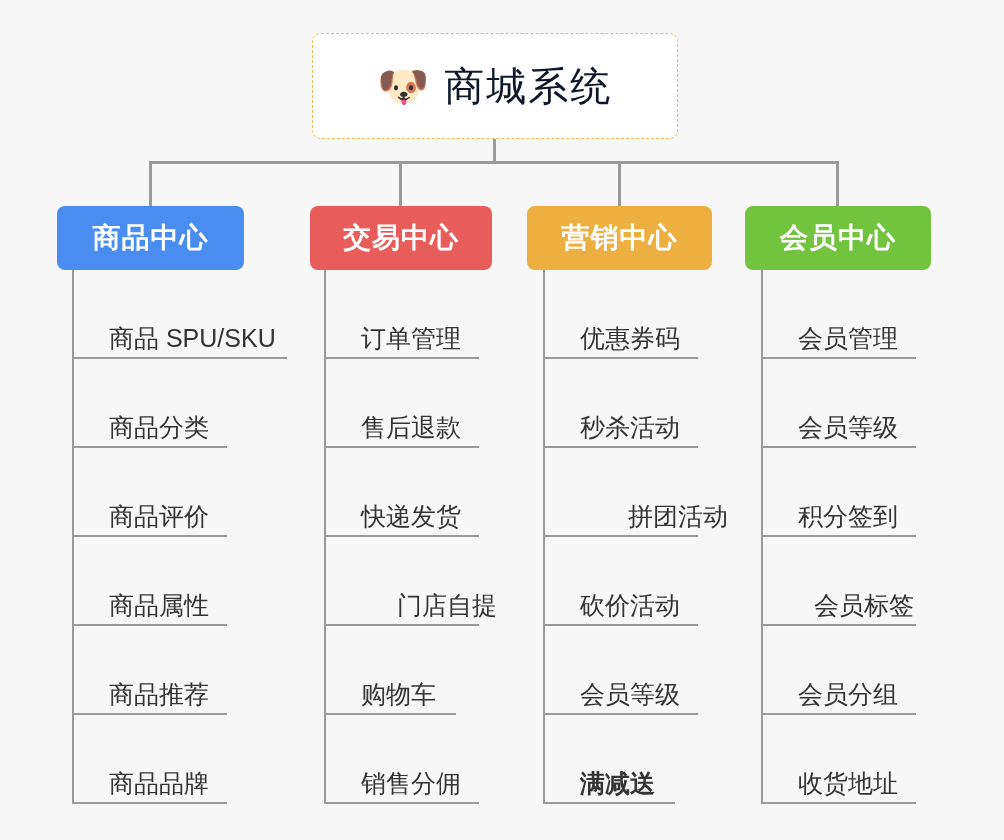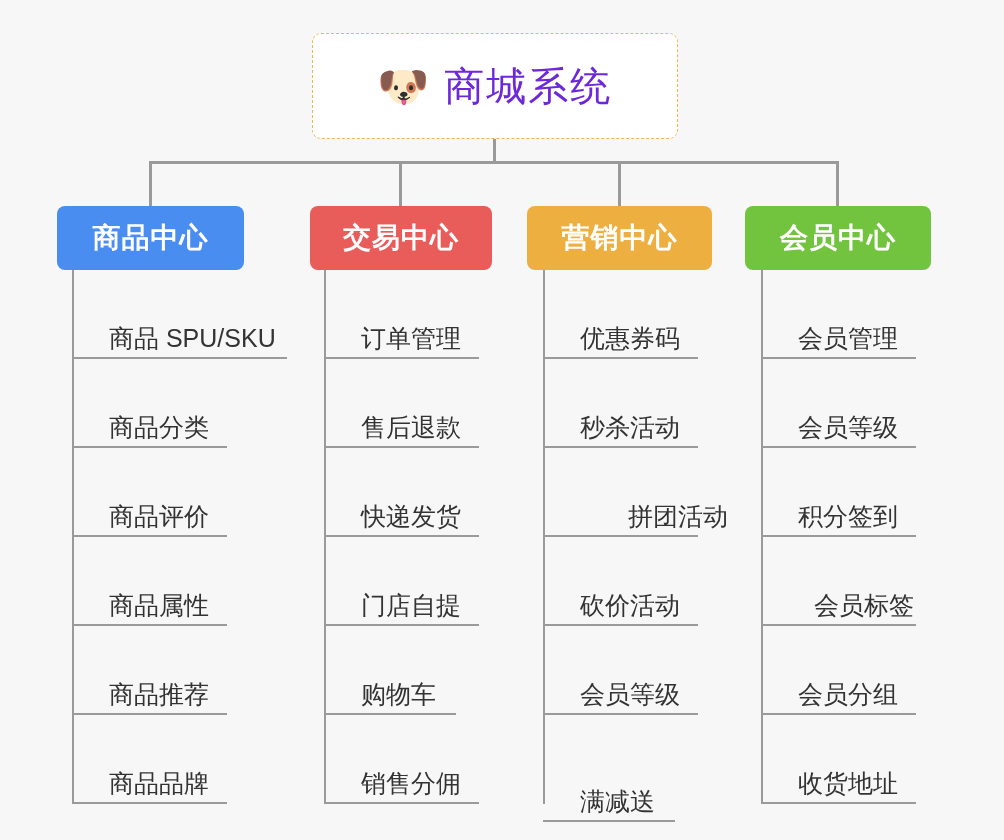--- a/index.html
+++ b/index.html
@@ -37,21 +37,21 @@
     gap: 14px;
   }
   .root-emoji {
     font-size: 42px;
     line-height: 1;
     display: block;
     margin-top: 2px;
   }
   .root-title {
     font-size: 40px;
-    color: #6d28d9;
+    color: #0f172a;
     letter-spacing: 2px;
     white-space: nowrap;
   }
 
   
   .conn {
     position: absolute;
     background: #9a9a9a;
   }
   .stem-root {
@@ -172,21 +172,21 @@
         <div class="spine" style="height: 534px;"></div>
         <div class="leaf" style="top: 0px; width: 155px;">
           <span class="leaf-label">订单管理</span>
         </div>
         <div class="leaf" style="top: 89px; width: 155px; align-items: flex-end;">
           <span class="leaf-label">售后退款</span>
         </div>
         <div class="leaf" style="top: 178px; width: 155px;">
           <span class="leaf-label">快递发货</span>
         </div>
-        <div class="leaf" style="top: 267px; width: 155px;">
+        <div class="leaf" style="top: 267px; width: 155px; padding-left: 36px;">
           <span class="leaf-label">门店自提</span>
         </div>
         <div class="leaf" style="top: 356px; width: 132px;">
           <span class="leaf-label">购物车</span>
         </div>
         <div class="leaf" style="top: 445px; width: 155px;">
           <span class="leaf-label">销售分佣</span>
         </div>
       </div>
       <div class="cat-box" style="left: 527px; width: 185px; background: rgb(238, 175, 65);">
@@ -202,21 +202,21 @@
         </div>
         <div class="leaf" style="top: 178px; width: 155px; padding-left: 48px;">
           <span class="leaf-label">拼团活动</span>
         </div>
         <div class="leaf" style="top: 267px; width: 155px;">
           <span class="leaf-label">砍价活动</span>
         </div>
         <div class="leaf" style="top: 356px; width: 155px;">
           <span class="leaf-label">会员等级</span>
         </div>
-        <div class="leaf" style="top: 463px; width: 132px;">
+        <div class="leaf" style="top: 445px; width: 132px; font-weight: bold;">
           <span class="leaf-label">满减送</span>
         </div>
       </div>
       <div class="cat-box" style="left: 745px; width: 186px; background: rgb(114, 195, 62);">
         <span>会员中心</span>
       </div>
       <div class="branch" style="left: 761px;">
         <div class="spine" style="height: 534px;"></div>
         <div class="leaf" style="top: 0px; width: 155px;">
           <span class="leaf-label">会员管理</span>

